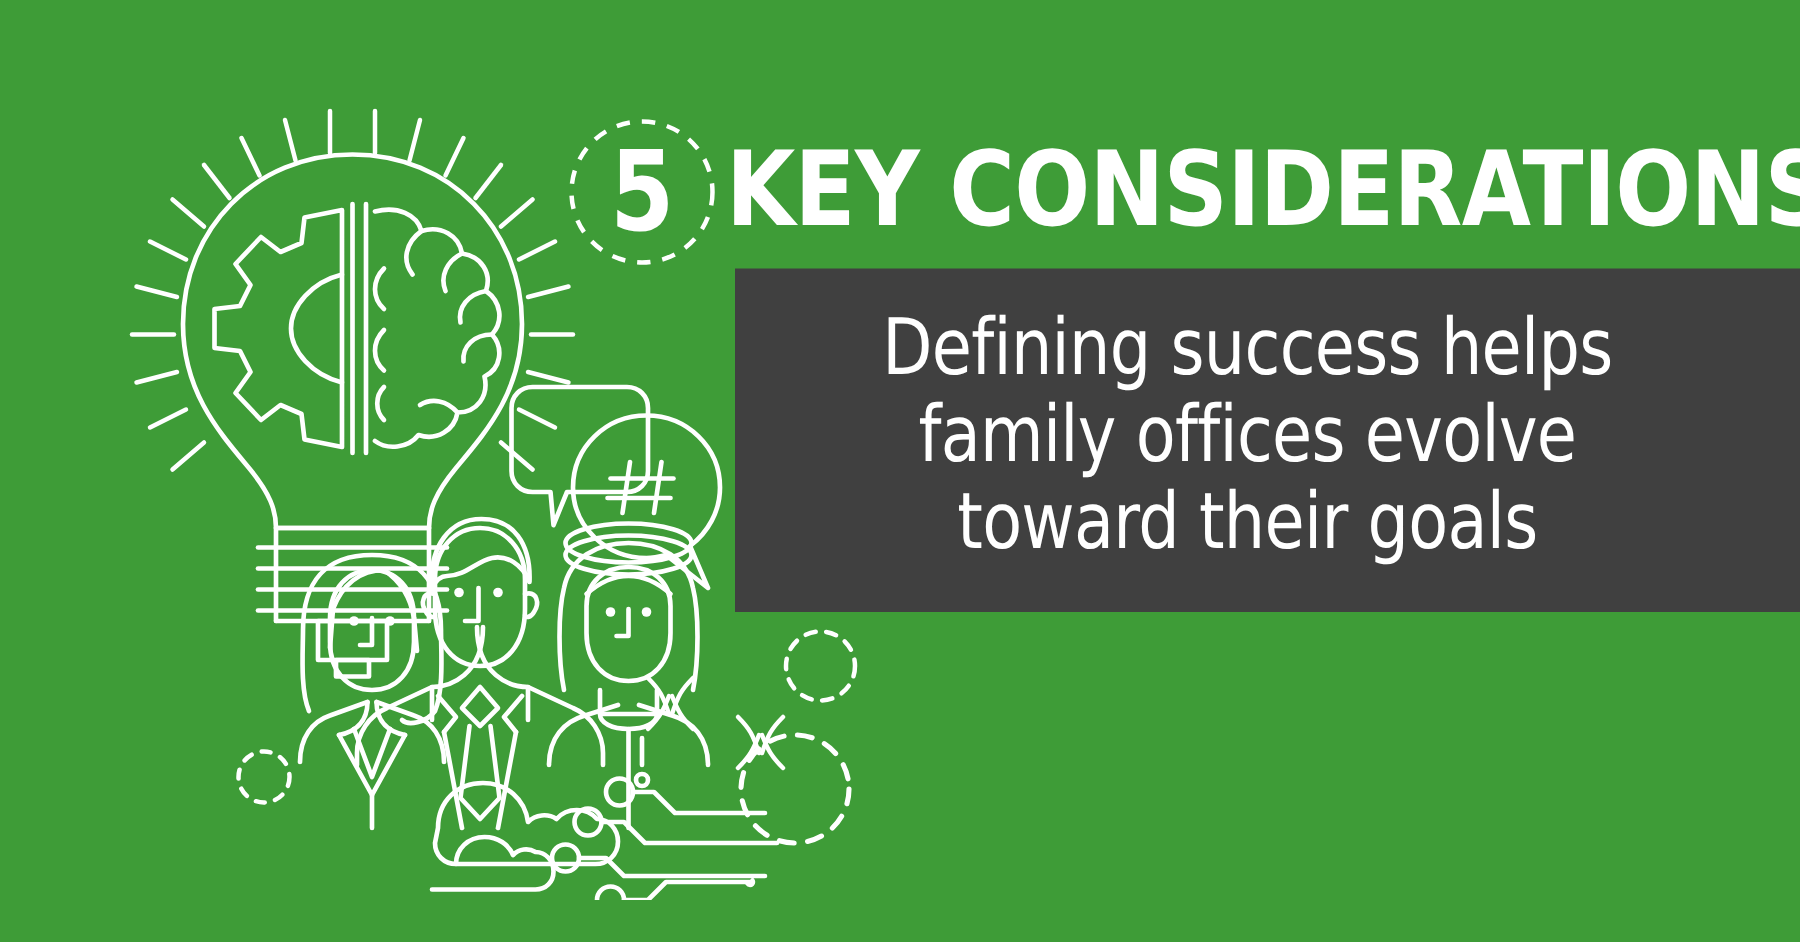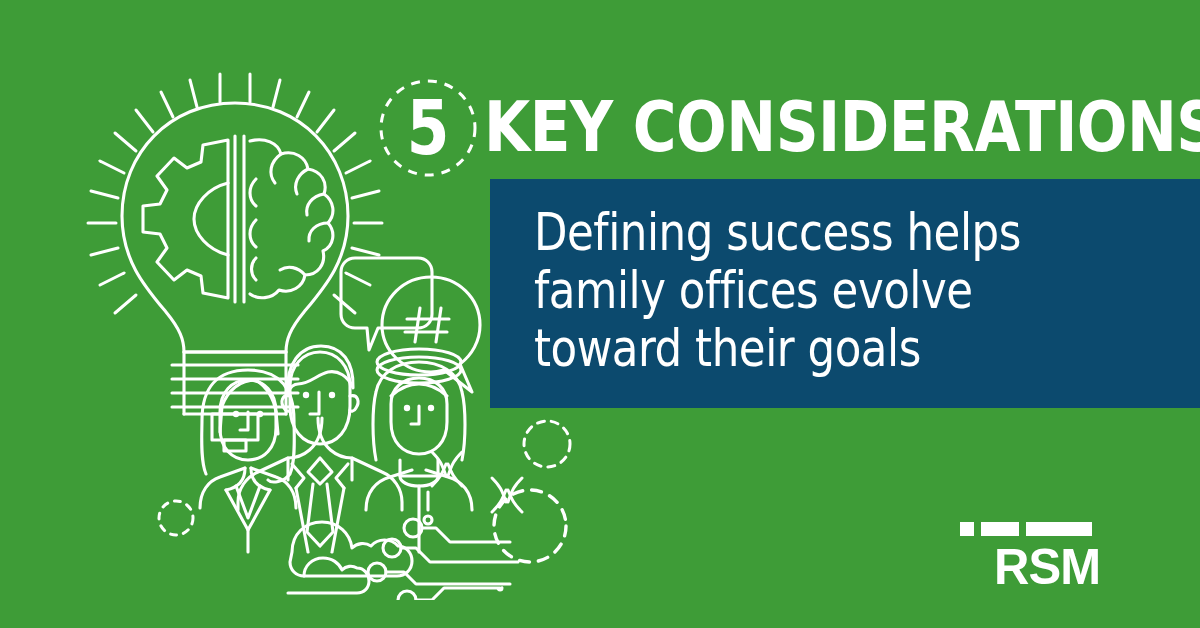--- a/index.html
+++ b/index.html
@@ -9,21 +9,22 @@
     font-family:"Liberation Sans", sans-serif;
     background:#3e9c37;
   }
   #canvas{
     position:relative;width:1200px;height:628px;
     background:#3e9c37;overflow:hidden;
   }
   
   .subtitle-panel{
     position:absolute;left:490px;top:179px;width:710px;height:229px;
-    background:#0c4a6e;
+    background:#404040;
+    text-align:center;
   }
   .subtitle-text{
     position:absolute;left:44px;top:24px;width:640px;
     color:#ffffff;
     font-family:"Liberation Sans Narrow","DejaVu Sans Condensed","Liberation Sans", sans-serif;
     font-size:52px;line-height:58px;font-weight:400;
     letter-spacing:-0.5px;
     transform:scaleX(0.93);transform-origin:left top;
   }
   .subtitle-text div{white-space:nowrap;}
@@ -369,22 +370,14 @@
   <div class="headline-row">
     <div class="number-badge">
       <svg class="dashring" viewBox="0 0 100 100" width="100" height="100">
         <circle cx="50" cy="50" r="47" fill="none" stroke="#ffffff" stroke-width="3" stroke-dasharray="9 8" stroke-linecap="butt"></circle>
       </svg>
       <span class="num">5</span>
     </div>
     <div class="headline-text">KEY CONSIDERATIONS</div>
   </div>
 
-  <div class="logo">
-    <div class="bars">
-      <span class="bar b1"></span>
-      <span class="bar b2"></span>
-      <span class="bar b3"></span>
-    </div>
-    <div class="word">RSM</div>
-  </div>
 
 </div>
 
 </body></html>

